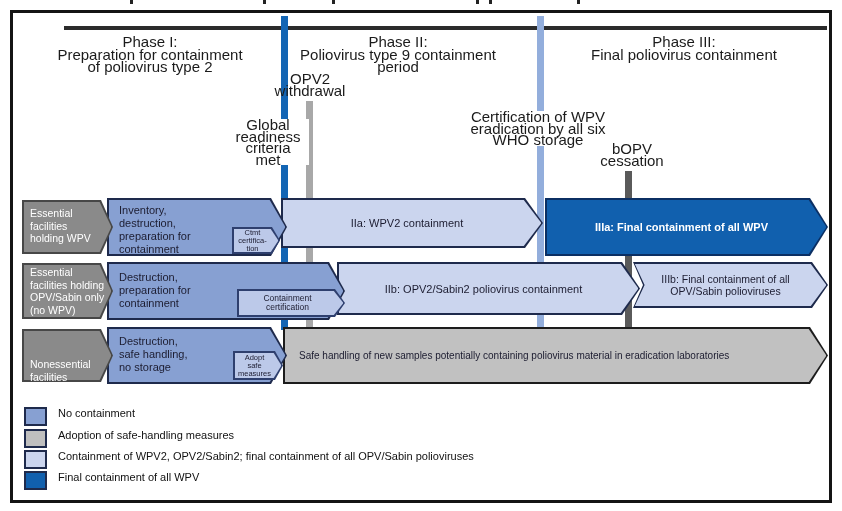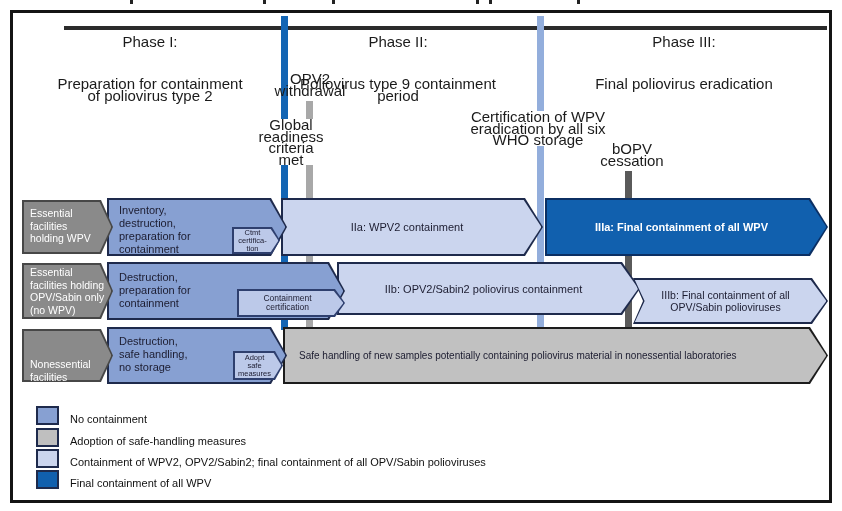--- a/index.html
+++ b/index.html
@@ -4,21 +4,21 @@
 <style>
   html,body{margin:0;padding:0;background:#fff;}
   .stage{position:relative;width:842px;height:511px;background:#fff;overflow:hidden;
          font-family:"Liberation Sans", sans-serif;color:#1c1c30;}
   .frame{position:absolute;left:10px;top:10px;width:822px;height:493px;
          border:3px solid #141414;box-sizing:border-box;}
   .spk{position:absolute;top:0;width:3px;height:4px;background:#222;}
   .topline{position:absolute;left:64px;top:26px;width:763px;height:4px;background:#2b2b2b;}
   
   .ph{position:absolute;top:36px;width:240px;text-align:center;font-size:15px;line-height:12.5px;color:#1b1b1b;}
-  .pre{white-space:pre-line;margin-top:29px;}
+  .pre{white-space:pre-line;}
   
   .bar{position:absolute;width:7px;z-index:2;}
   .b-global{left:281px;top:16px;height:314px;background:#1365B4;}
   .b-opv2{left:306px;top:101px;height:229px;background:#A8A8A8;}
   .b-cert{left:537px;top:16px;height:314px;background:#93AEDC;}
   .b-bopv{left:625px;top:171px;height:159px;background:#5A5A5A;}
   
   .ms{position:absolute;text-align:center;font-size:15px;line-height:11.5px;
       white-space:pre-line;color:#1b1b1b;z-index:3;}
   .bgw{background:#fff;}
@@ -39,21 +39,21 @@
            text-align:center;padding:0 16px 0 6px;font-size:11px;}
   .a-dark .at{color:#fff;font-weight:bold;}
   .a-lgray{--bc:#1c1c1c;--fc:#C1C1C1;}
   .a-lgray .at{display:flex;align-items:center;font-size:10px;padding-left:16px;white-space:nowrap;}
   .sm .at{font-size:10.5px;}
   .a-tag{--bc:#2E3F6E;--fc:#BCC9E9;z-index:6;}
   .a-tag .at{display:flex;align-items:center;justify-content:center;text-align:center;
              font-size:7.5px;line-height:8px;padding-right:7px;}
   .tag2 .at{font-size:8.5px;line-height:9.5px;}
   
-  .lg{position:absolute;left:24px;height:18px;display:flex;align-items:flex-end;z-index:3;margin-left:12px;}
+  .lg{position:absolute;left:24px;height:18px;display:flex;align-items:flex-start;z-index:3;}
   .sw{display:inline-block;width:19px;height:15px;border:2px solid #1E2A4C;box-sizing:content-box;}
   .sw0{background:#87A0D2;} .sw1{background:#BFBFBF;} .sw2{background:#CBD5EE;} .sw3{background:#1160AE;}
   .lt{margin-left:11px;font-size:11px;color:#111;}
 </style>
 </head>
 <body>
 
 <div class="stage">
 
   <div class="spk" style="left:130px"></div>
@@ -70,41 +70,41 @@
     <div>Phase I:</div>
     <div class="pre">Preparation for containment
 of poliovirus type 2</div>
   </div>
   <div class="ph" style="left:278px">
     <div>Phase II:</div>
     <div class="pre">Poliovirus type 9 containment period</div>
   </div>
   <div class="ph" style="left:564px">
     <div>Phase III:</div>
-    <div class="pre">Final poliovirus eradication</div>
+    <div class="pre">Final poliovirus containment</div>
   </div>
 
   <div class="bar b-global"></div>
   <div class="bar b-opv2"></div>
   <div class="bar b-cert"></div>
   <div class="bar b-bopv"></div>
 
-  <div class="ms bgw" style="left:250px;top:119px;width:82px">Global
+  <div class="ms bgw" style="left:227px;top:119px;width:82px">Global
 readiness
 criteria
 met</div>
   <div class="ms" style="left:262px;top:73px;width:96px">OPV2
 withdrawal</div>
   <div class="ms bgw" style="left:456px;top:111px;width:164px">Certification of WPV
 eradication by all six
 WHO storage</div>
   <div class="ms" style="left:594px;top:143px;width:76px">bOPV
 cessation</div>
 
-  <div class="arw a-light ctr" style="left:281px;top:198px;width:262px;height:58px;--tip:18px">
+  <div class="arw a-light ctr" style="left:281px;top:198px;width:262px;height:50px;--tip:18px">
     <i class="bd"></i>
       <i class="af"></i>
     <span class="at">IIa: WPV2 containment</span>
   </div>
   <div class="arw a-dark ctr" style="left:545px;top:198px;width:283px;height:58px;--tip:18px">
     <i class="bd"></i>
       <i class="af"></i>
     <span class="at">IIIa: Final containment of all WPV</span>
   </div>
   <div class="arw a-med" style="left:107px;top:198px;width:180px;height:58px;--tip:16px">
@@ -128,21 +128,21 @@
     <span class="at">Ctmt
 certifica-
 tion</span>
   </div>
 
   <div class="arw a-light ctr" style="left:337px;top:262px;width:303px;height:53px;--tip:18px">
     <i class="bd"></i>
       <i class="af"></i>
     <span class="at">IIb: OPV2/Sabin2 poliovirus containment</span>
   </div>
-  <div class="arw a-light ctr sm" style="left:633px;top:278px;width:195px;height:46px;--tip:16px;--notch:10px">
+  <div class="arw a-light ctr sm" style="left:633px;top:262px;width:195px;height:46px;--tip:16px;--notch:10px">
     <i class="bd"></i>
       <i class="af"></i>
     <span class="at">IIIb: Final containment of all
 OPV/Sabin polioviruses</span>
   </div>
   <div class="arw a-med" style="left:107px;top:262px;width:238px;height:58px;--tip:16px">
     <i class="bd"></i>
       <i class="af"></i>
     <span class="at" style="padding-top:9px">Destruction,
 preparation for
@@ -159,21 +159,21 @@
   <div class="arw a-tag tag2" style="left:237px;top:289px;width:108px;height:28px;--tip:10px">
     <i class="bd"></i>
       <i class="af"></i>
     <span class="at">Containment
 certification</span>
   </div>
 
   <div class="arw a-lgray" style="left:283px;top:327px;width:545px;height:57px;--tip:18px">
     <i class="bd"></i>
       <i class="af"></i>
-    <span class="at">Safe handling of new samples potentially containing poliovirus material in nonessential laboratories</span>
+    <span class="at">Safe handling of new samples potentially containing poliovirus material in eradication laboratories</span>
   </div>
   <div class="arw a-med" style="left:107px;top:327px;width:180px;height:57px;--tip:16px">
     <i class="bd"></i>
       <i class="af"></i>
     <span class="at" style="padding-top:8px">Destruction,
 safe handling,
 no storage</span>
   </div>
   <div class="arw a-gray" style="left:22px;top:329px;width:91px;height:53px;--tip:12px">
     <i class="bd"></i>

